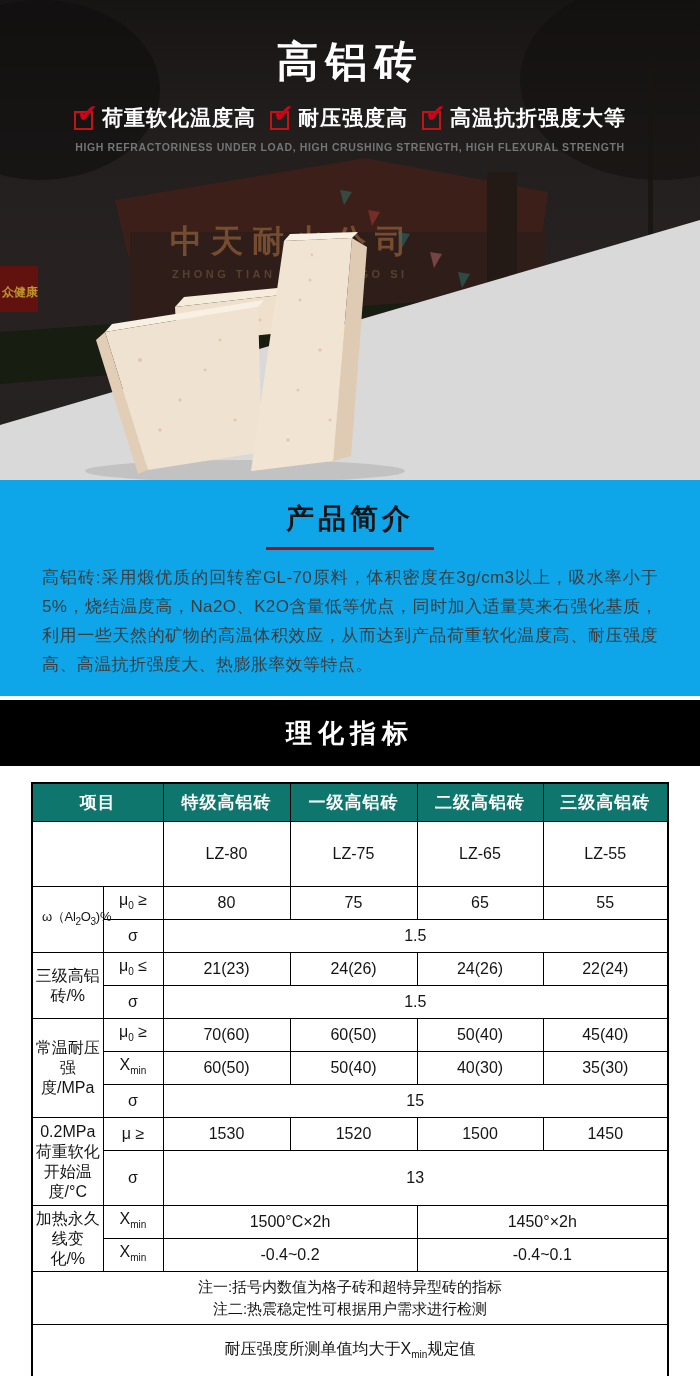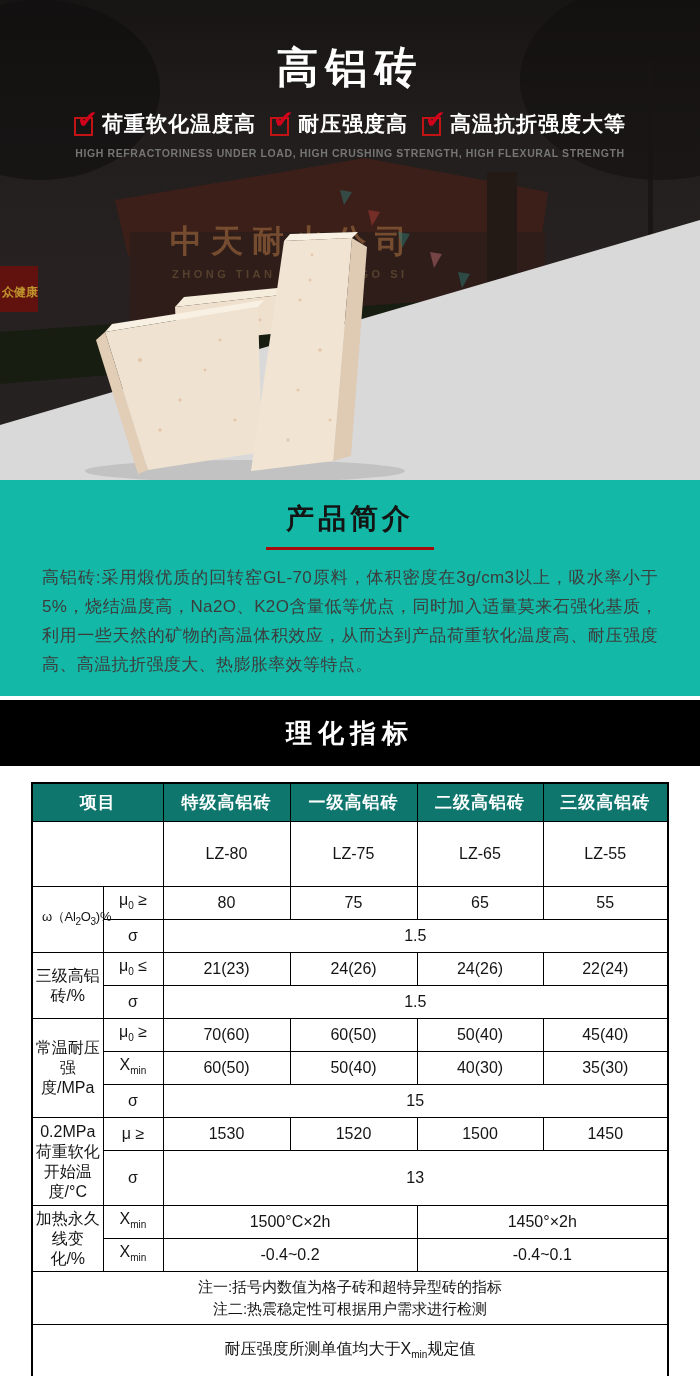--- a/index.html
+++ b/index.html
@@ -3,31 +3,31 @@
 <meta charset="utf-8">
 <style>
   html,body{margin:0;padding:0;background:#fff;}
   .page{position:relative;width:700px;height:1376px;overflow:hidden;background:#fff;
         font-family:"Liberation Sans","DejaVu Sans",sans-serif;}
 
   
   .hero{position:relative;height:480px;overflow:hidden;
         background:linear-gradient(180deg,#171514 0%,#211e1d 28%,#272221 55%,#252120 100%);}
   .hero-svg{position:absolute;left:0;top:0;z-index:1;}
-  .hero-content{position:absolute;left:0;top:10px;width:100%;text-align:center;z-index:2;}
+  .hero-content{position:absolute;left:0;top:4px;width:100%;text-align:center;z-index:2;}
   .hero-title{margin-top:30px;font-size:42px;font-weight:bold;color:#fff;letter-spacing:7px;}
   .feature-list{margin-top:14px;display:flex;justify-content:center;align-items:center;gap:14px;}
   .feature{display:flex;align-items:flex-end;gap:9px;}
   .chk{position:relative;width:15px;height:15px;border:2px solid #c21414;display:inline-block;margin-bottom:2px;}
   .chk::after{content:"✔";position:absolute;left:1px;top:-14px;font-size:25px;font-weight:bold;color:#d0021b;}
   .feature-label{font-size:21px;font-weight:bold;color:#fff;letter-spacing:1px;}
   .hero-subtitle{margin-top:9px;font-size:10.5px;font-weight:bold;color:#757575;letter-spacing:.6px;}
 
   
-  .intro{height:216px;background:#14b8a6;text-align:center;overflow:hidden;}
+  .intro{height:216px;background:#0ea5e9;text-align:center;overflow:hidden;}
   .intro-title{margin-top:20px;font-size:28px;font-weight:bold;color:#141414;letter-spacing:4px;}
   .intro-underline{width:168px;height:3px;background:#a80b0b;margin:9px auto 13px;}
   .intro-text{width:616px;margin:0 auto;text-align:justify;font-size:17px;line-height:29px;
               color:#3c3c3c;letter-spacing:.4px;}
 
   .white-gap{height:4px;background:#fff;}
 
   
   .spec-banner{height:66px;background:#000;color:#fff;text-align:center;
                font-size:26px;font-weight:bold;letter-spacing:6px;line-height:66px;}

